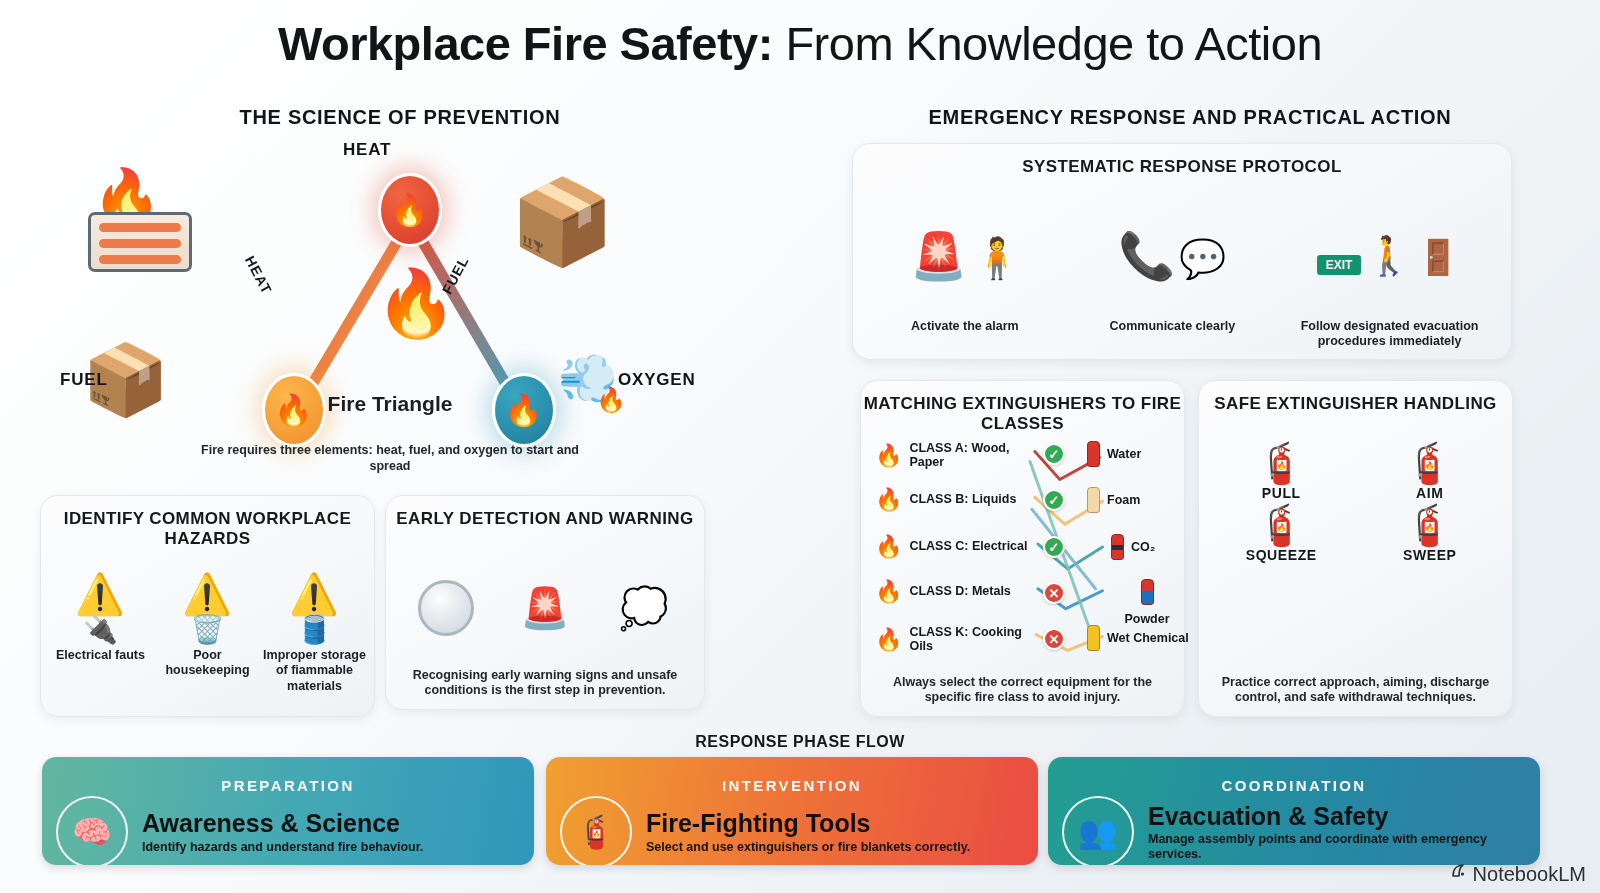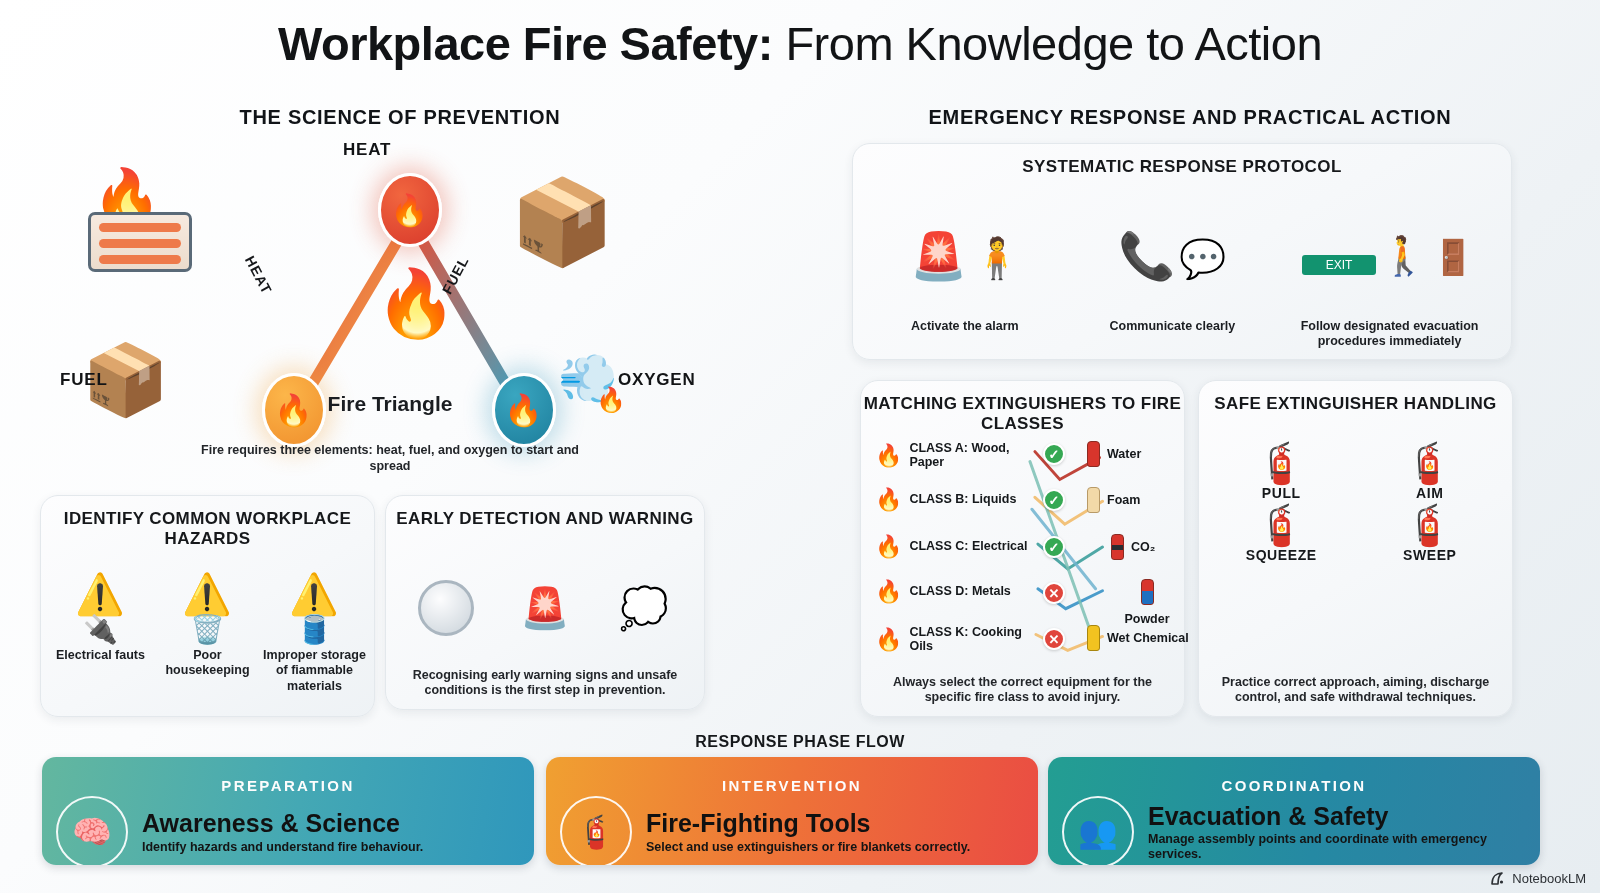--- a/index.html
+++ b/index.html
@@ -159,21 +159,21 @@
     display: flex; align-items: center; justify-content: center;
     font-size: 32px; color: #fff;
   }
   .flow-h { font-size: 25px; font-weight: 700; color: #111; line-height: 1.15; }
   .flow-p { font-size: 12.5px; font-weight: 700; color: #141414; line-height: 1.2; margin-top: 2px; }
 
   
   #watermark {
     position: absolute; right: 14px; bottom: 7px;
     display: flex; align-items: flex-start; gap: 5px;
-    font-size: 13px; color: #2c3034;
+    font-size: 20px; color: #2c3034;
   }
 </style>
 </head>
 <body>
 
 <div class="title">
   <b>Workplace Fire Safety:</b><span> From Knowledge to Action</span>
 </div>
 
 <div class="section-head" id="sec-left">THE SCIENCE OF PREVENTION</div>
@@ -271,21 +271,21 @@
   <div style="position:absolute;left:10px;right:10px;top:52px;height:120px;display:flex;justify-content:space-around;align-items:center;">
     <div style="text-align:center;width:31%;">
       <span style="font-size:46px;line-height:1;">🚨</span>
       <span style="font-size:40px;line-height:1;">🧍</span>
     </div>
     <div style="text-align:center;width:31%;">
       <span style="font-size:46px;line-height:1;">📞</span>
       <span style="font-size:38px;line-height:1;">💬</span>
     </div>
     <div style="text-align:center;width:34%;">
-      <span style="display:inline-block;background:#12936f;color:#fff;font-size:12px;font-weight:400;padding:3px 24px;border-radius:3px;vertical-align:middle;">EXIT</span>
+      <span style="display:inline-block;background:#12936f;color:#fff;font-size:12px;font-weight:700;padding:3px 9px;border-radius:3px;vertical-align:middle;">EXIT</span>
       <span style="font-size:38px;line-height:1;">🚶</span>
       <span style="font-size:34px;line-height:1;">🚪</span>
     </div>
   </div>
   <div style="position:absolute;left:8px;right:8px;bottom:10px;display:flex;justify-content:space-around;align-items:flex-start;">
     <div class="cap" style="width:31%;">Activate the alarm</div>
     <div class="cap" style="width:31%;">Communicate clearly</div>
     <div class="cap" style="width:34%;">Follow designated evacuation procedures immediately</div>
   </div>
 </div>

